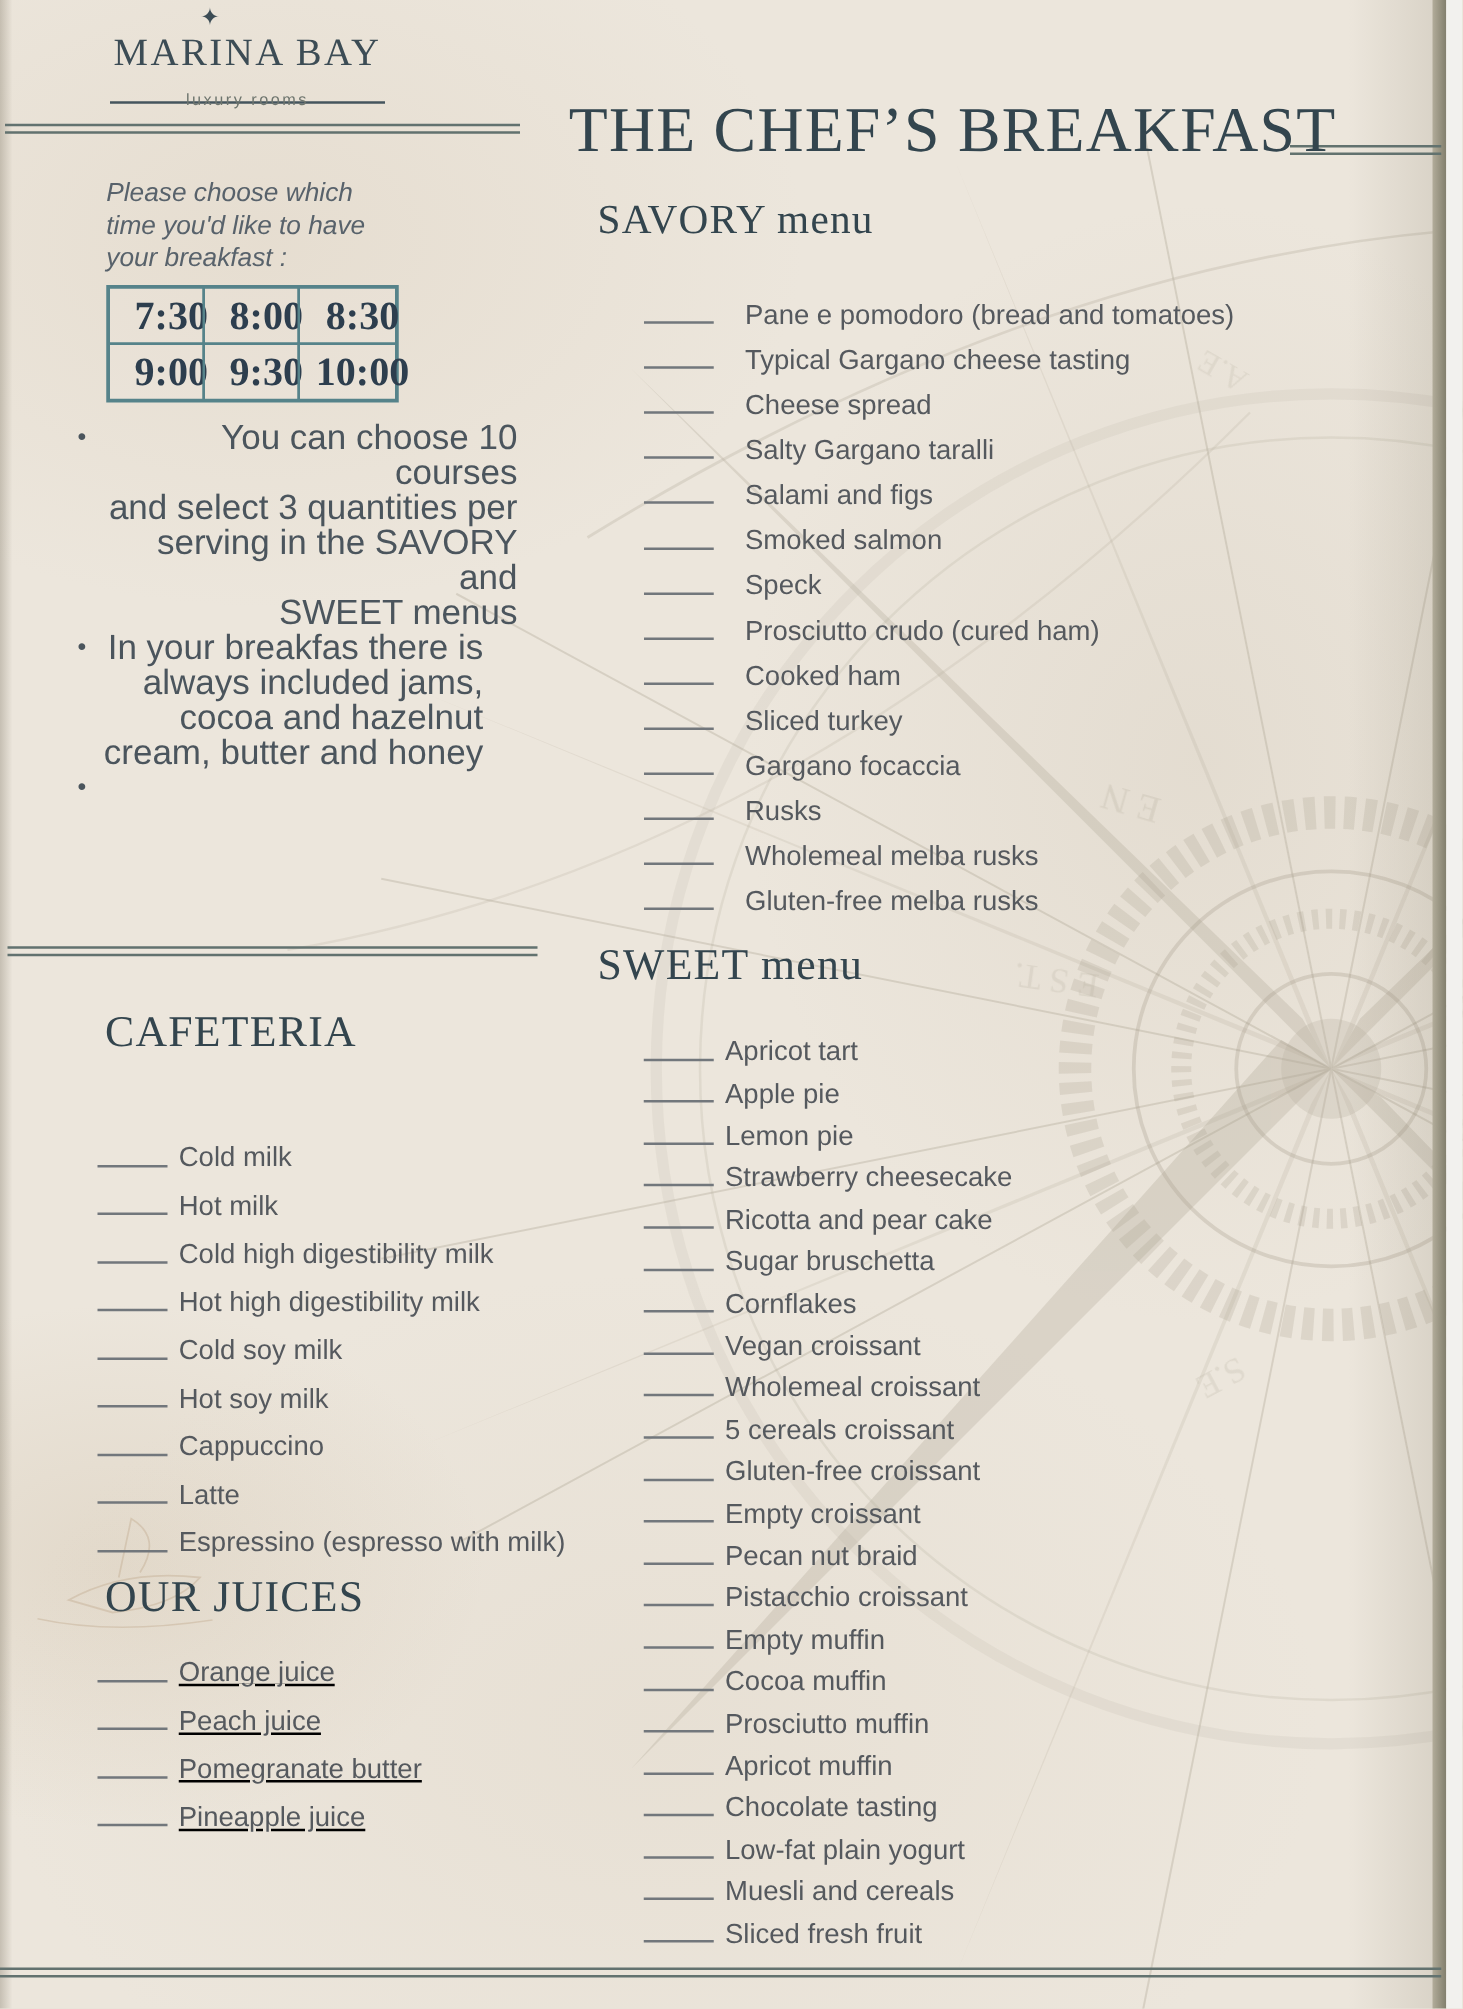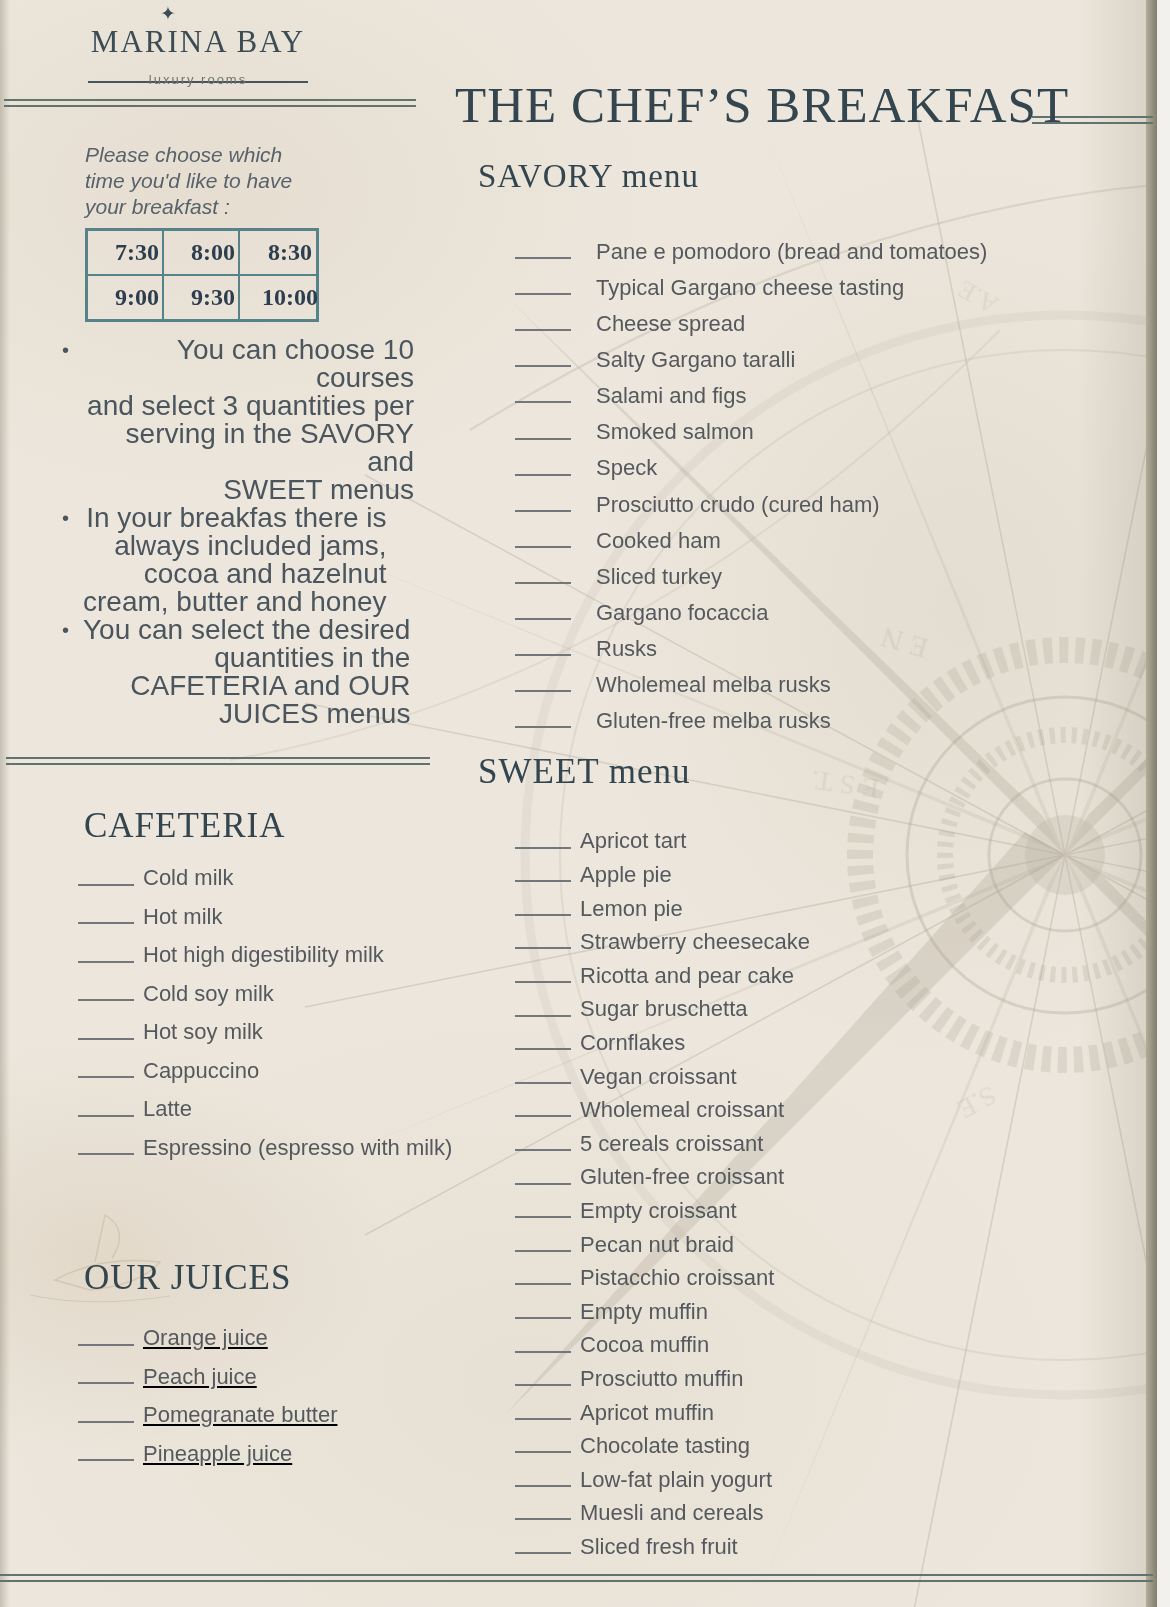--- a/index.html
+++ b/index.html
@@ -44,33 +44,33 @@
   .head-cafeteria{left:84px;top:806px;font-size:35px;}
   .head-juices{left:84px;top:1258px;font-size:35px;}
 
   .prompt{position:absolute;left:85px;top:142px;font-style:italic;font-size:21px;
     line-height:26px;color:#58626b;white-space:pre-line;}
 
   .time-table{position:absolute;left:85px;top:228px;display:grid;
     grid-template-columns:76px 76px 78px;grid-auto-rows:45px;
     border:2px solid #56838a;background:rgba(255,255,255,.06);}
   .time-cell{border:2px solid #56838a;display:flex;align-items:center;justify-content:center;
-    font-family:"Liberation Serif",serif;font-weight:bold;font-size:24px;color:#2d3e4e;margin:-1px;padding-left:24px;}
+    font-family:"Liberation Serif",serif;font-weight:bold;font-size:32px;color:#2d3e4e;margin:-1px;padding-left:24px;}
 
   .notes{position:absolute;left:62px;top:336px;width:352px;}
   .note{display:flex;gap:14px;}
   .note-bullet{color:#4b555d;font-size:20px;line-height:28px;}
   .note-text{font-size:28px;line-height:28px;color:#4b555d;white-space:pre-line;text-align:right;}
 
   .menu-list{position:absolute;}
   .list-savory{left:515px;top:228px;}
   .list-savory .menu-row{height:36.1px;gap:16px;}
   .list-sweet{left:515px;top:820px;}
   .list-sweet .menu-row{height:33.6px;}
-  .list-cafeteria{left:78px;top:852px;}
+  .list-cafeteria{left:78px;top:900px;}
   .list-cafeteria .menu-row{height:38.5px;}
   .list-juices{left:78px;top:1312px;text-decoration:underline;}
   .list-juices .menu-row{height:38.5px;}
 
   .menu-row{display:flex;align-items:flex-end;white-space:nowrap;}
   .blank{width:56px;border-bottom:2px solid #72777c;margin:0 9px 5px 0;}
   .item-label{font-size:22px;color:#55595e;line-height:1.1;}
 </style>
 </head>
 <body>
@@ -172,24 +172,20 @@
       <div class="note">
         <span class="note-bullet">•</span>
         <span class="note-text">In your breakfas there is
 always included jams,
 cocoa and hazelnut
 cream, butter and honey</span>
       </div>
 
       <div class="note">
         <span class="note-bullet">•</span>
-        <span class="note-text">You can select the desired
-quantities in the
-CAFETERIA and OUR
-JUICES menus</span>
       </div>
     </div>
 
   <div class="sec-head head-savory">SAVORY menu</div>
   <div class="sec-head head-sweet">SWEET menu</div>
   <div class="sec-head head-cafeteria">CAFETERIA</div>
   <div class="sec-head head-juices">OUR JUICES</div>
 
   <div class="menu-list list-savory">
 
@@ -382,20 +378,24 @@
       <div class="menu-row">
         <span class="blank"></span>
         <span class="item-label">Cold milk</span>
       </div>
 
       <div class="menu-row">
         <span class="blank"></span>
         <span class="item-label">Hot milk</span>
       </div>
 
+      <div class="menu-row">
+        <span class="blank"></span>
+        <span class="item-label">Cold high digestibility milk</span>
+      </div>
 
       <div class="menu-row">
         <span class="blank"></span>
         <span class="item-label">Hot high digestibility milk</span>
       </div>
 
       <div class="menu-row">
         <span class="blank"></span>
         <span class="item-label">Cold soy milk</span>
       </div>

